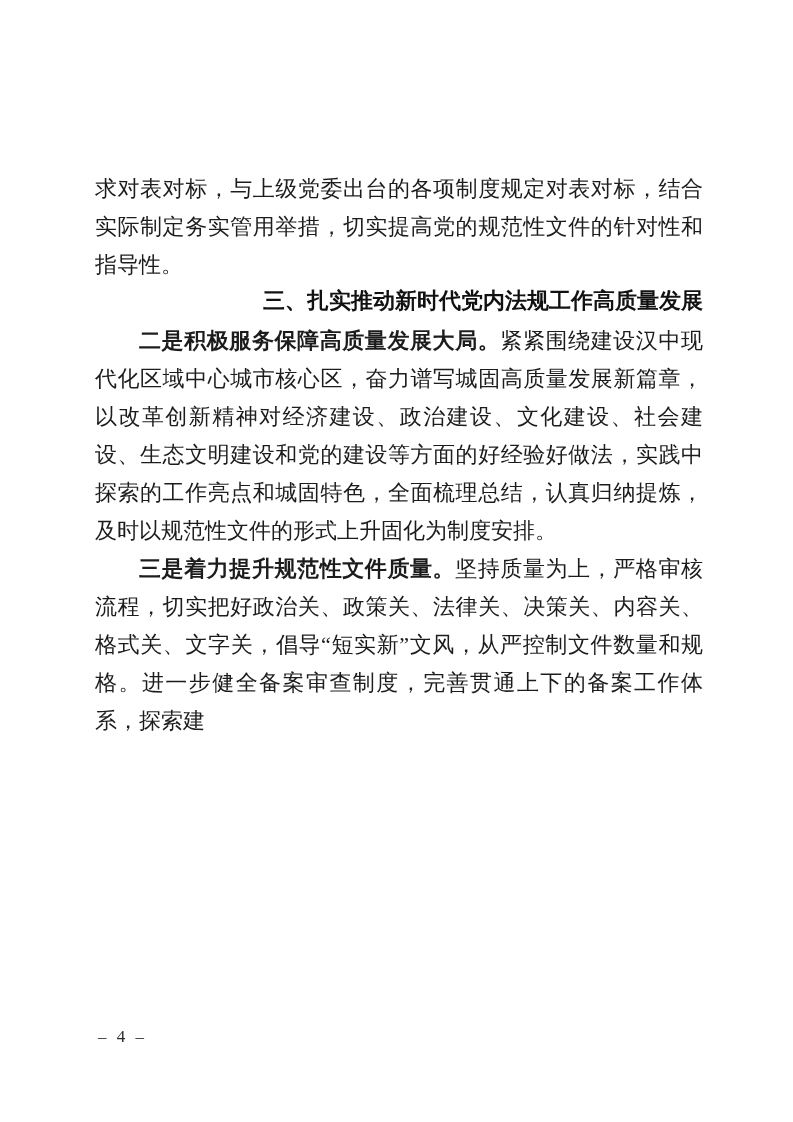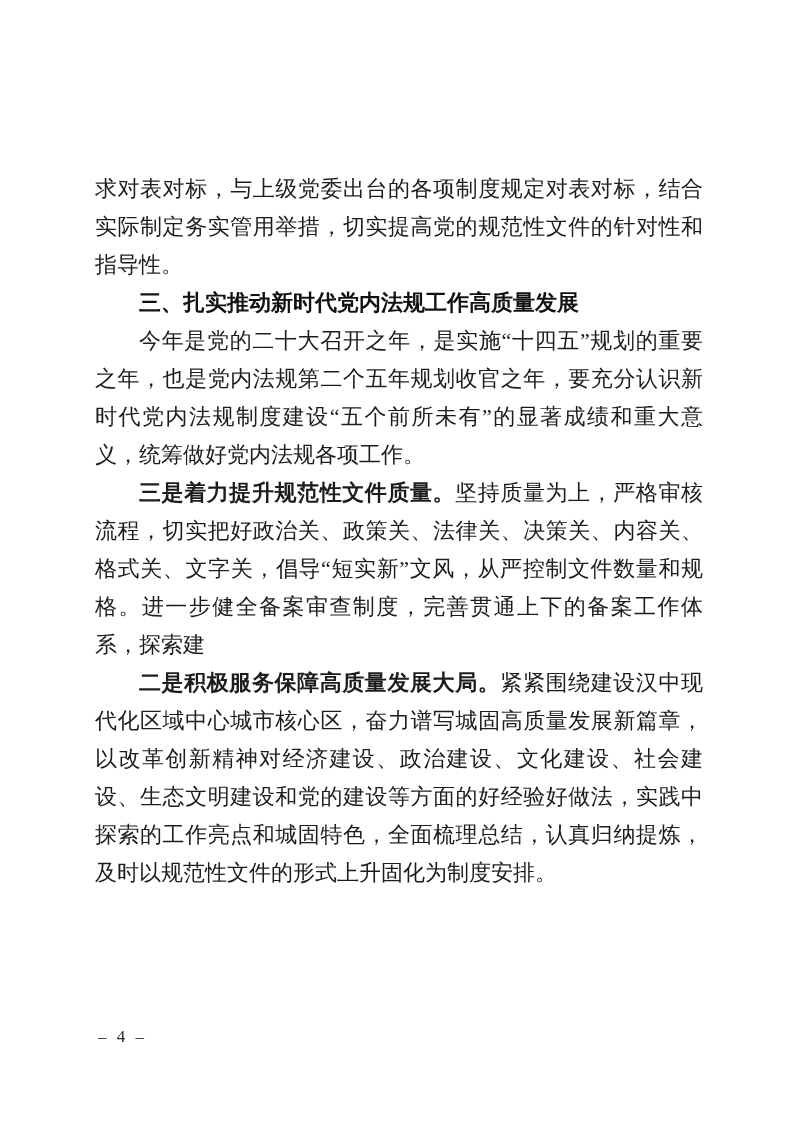--- a/index.html
+++ b/index.html
@@ -33,26 +33,26 @@
     word-break: break-all;
   }
   .body-par.indent {
     text-indent: 2em;
   }
   .lead-bold {
     font-weight: 700;
   }
   .section-heading {
     margin: 0;
-    font-family: Liberation Serif, serif;
+    font-family: Liberation Mono, monospace;
     font-size: 22px;
     line-height: 38px;
     font-weight: 700;
     text-indent: 2em;
-    text-align: left;
+    text-align: right;
     color: #111111;
   }
   .footer-pageno {
     position: absolute;
     left: 98px;
     top: 1002px;
     font-size: 17px;
     line-height: 22px;
     letter-spacing: 3px;
     color: #2a2a2a;
@@ -62,23 +62,22 @@
 </head>
 <body>
 
 <div class="page">
   <div class="content">
 
     <p class="body-par">求对表对标，与上级党委出台的各项制度规定对表对标，结合实际制定务实管用举措，切实提高党的规范性文件的针对性和指导性。</p>
 
     <h2 class="section-heading">三、扎实推动新时代党内法规工作高质量发展</h2>
 
-    <p class="body-par indent">今年是党的二十大召开之年，是实施“十四五”规划的重要之年，也是党内法规第二个五年规划收官之年，要充分认识新时代党内法规制度建设“五个前所未有”的显著成绩和重大意义，统筹做好党内法规各项工作。</p>
 
 
+    <p class="body-par indent"><span class="lead-bold">二是积极服务保障高质量发展大局。</span><span>紧紧围绕建设汉中现代化区域中心城市核心区，奋力谱写城固高质量发展新篇章，以改革创新精神对经济建设、政治建设、文化建设、社会建设、生态文明建设和党的建设等方面的好经验好做法，实践中探索的工作亮点和城固特色，全面梳理总结，认真归纳提炼，及时以规范性文件的形式上升固化为制度安排。</span></p>
+
     <p class="body-par indent"><span class="lead-bold">三是着力提升规范性文件质量。</span><span>坚持质量为上，严格审核流程，切实把好政治关、政策关、法律关、决策关、内容关、格式关、文字关，倡导“短实新”文风，从严控制文件数量和规格。进一步健全备案审查制度，完善贯通上下的备案工作体系，探索建</span></p>
-
-    <p class="body-par indent"><span class="lead-bold">二是积极服务保障高质量发展大局。</span><span>紧紧围绕建设汉中现代化区域中心城市核心区，奋力谱写城固高质量发展新篇章，以改革创新精神对经济建设、政治建设、文化建设、社会建设、生态文明建设和党的建设等方面的好经验好做法，实践中探索的工作亮点和城固特色，全面梳理总结，认真归纳提炼，及时以规范性文件的形式上升固化为制度安排。</span></p>
 
   </div>
 
   <div class="footer-pageno">– 4 –</div>
 </div>
 
 </body></html>

